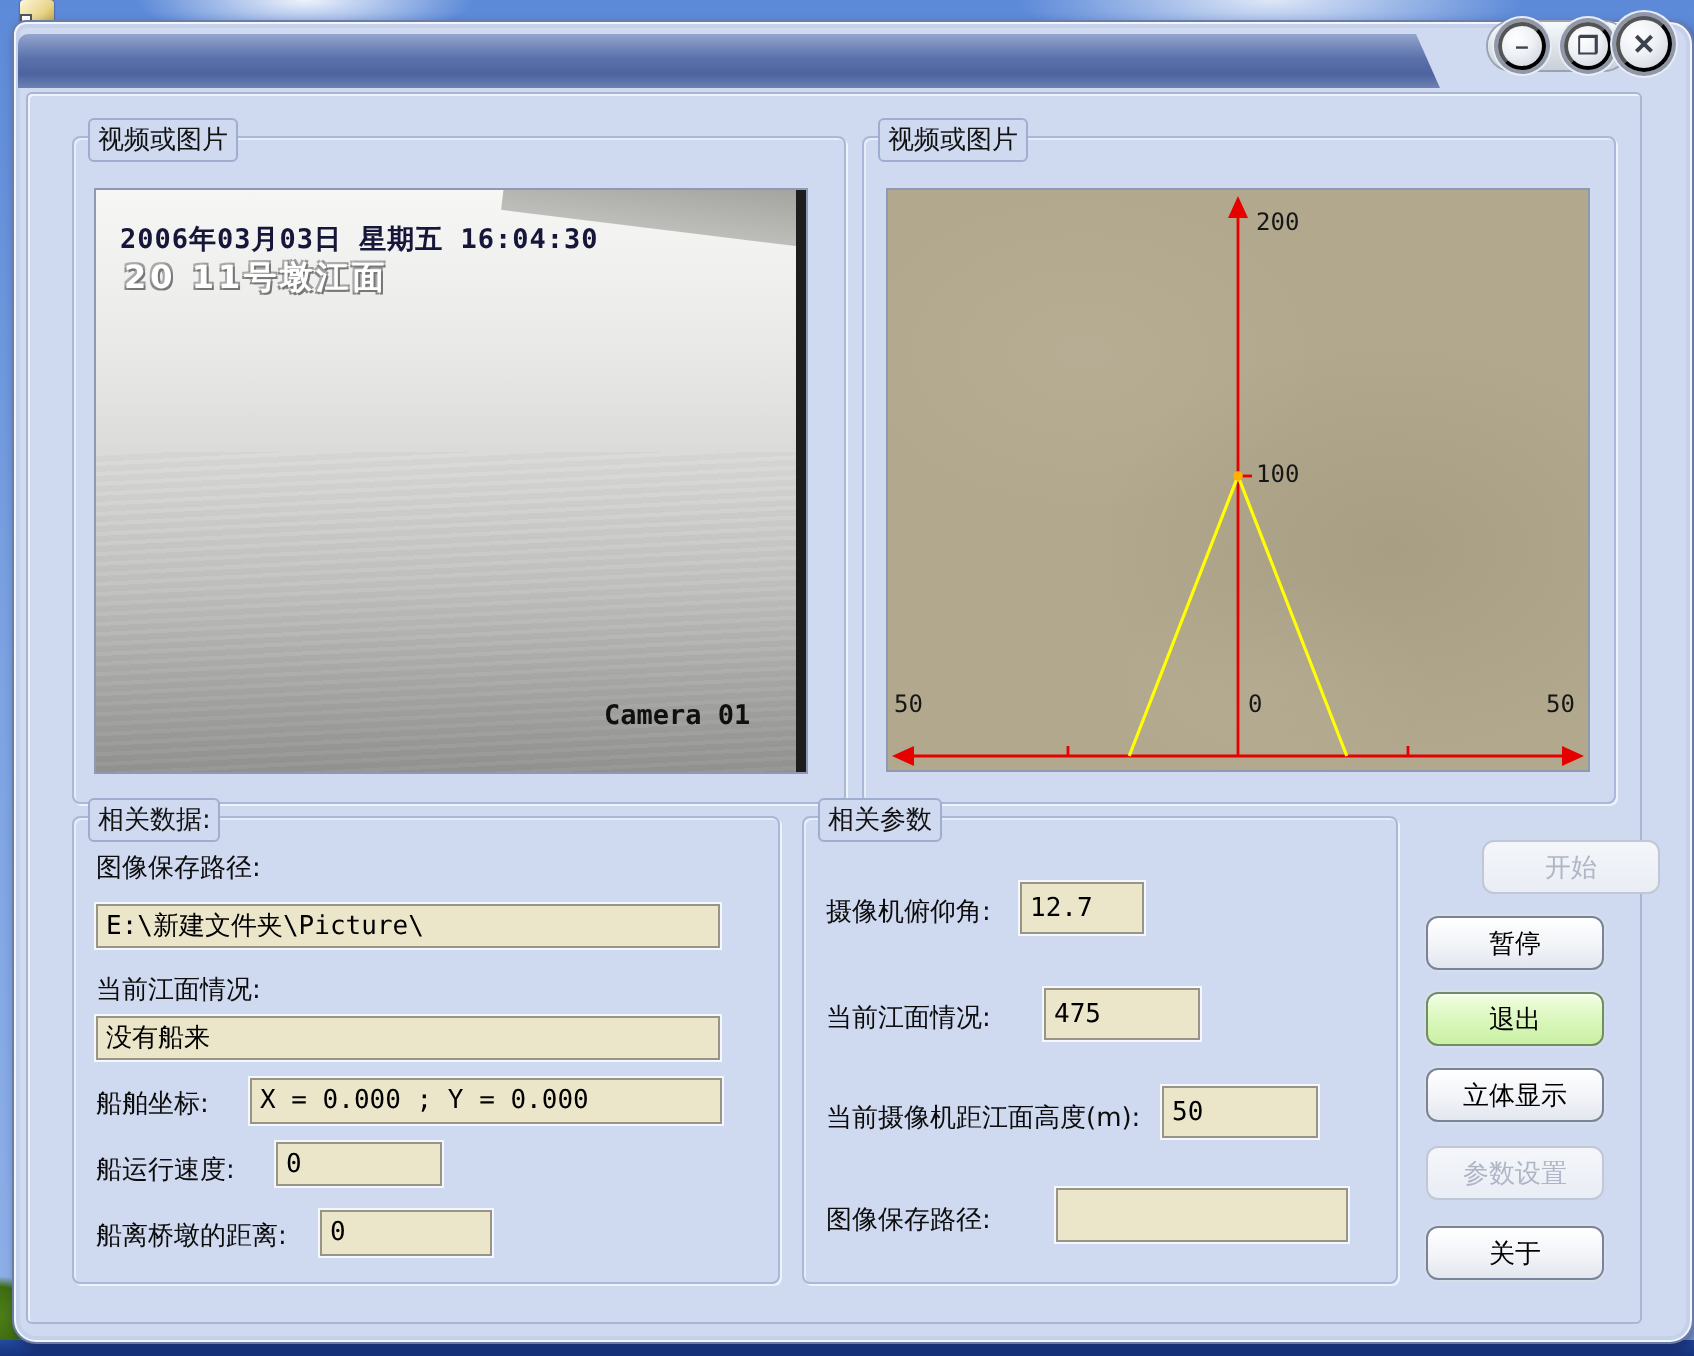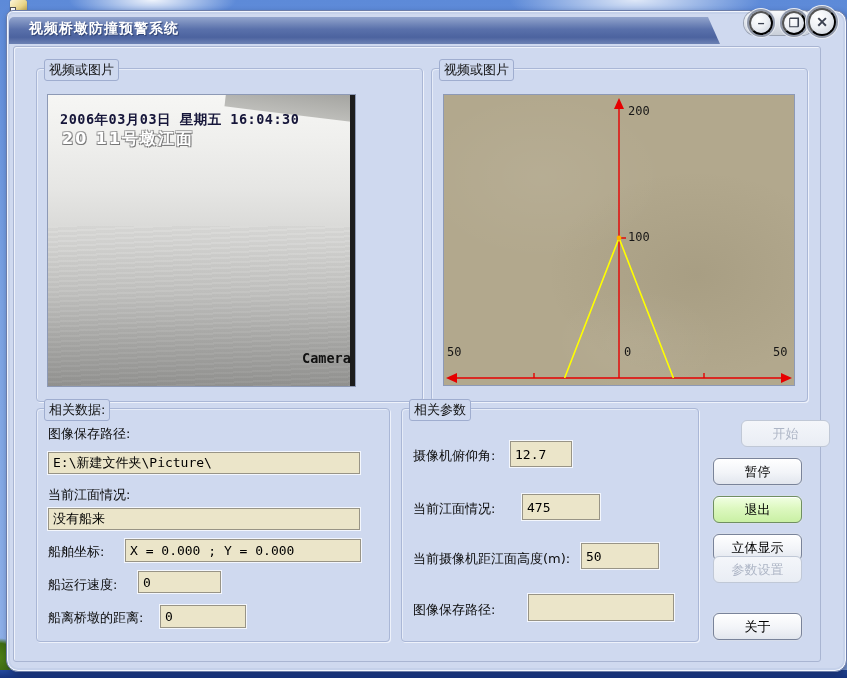--- a/index.html
+++ b/index.html
@@ -36,21 +36,21 @@
   #ctrl-max{left:775px;top:0;}
   #ctrl-close{left:801px;top:-3px;width:28px;height:28px;font-size:14px;}
   
   #inner{position:absolute;left:6px;top:35px;width:806px;height:614px;
     border:1px solid #a9b5d2;border-radius:3px;box-shadow:inset 1px 1px 0 #eef2fb;}
   
   .grp{position:absolute;border:1px solid #aab7d6;border-radius:4px;box-shadow:1px 1px 0 #eef2fb, inset 1px 1px 0 #e6ecf8;}
   .grp-cap{position:absolute;top:-10px;left:7px;background:#cfd9ef;border:1px solid #9fadcf;border-radius:3px;
     padding:1px 4px 1px 4px;font-size:13px;color:#111;white-space:nowrap;}
   
-  #video{position:absolute;left:41px;top:84px;width:307px;height:291px;overflow:hidden;
+  #video{position:absolute;left:41px;top:84px;width:355px;height:291px;overflow:hidden;
     box-shadow:0 0 0 1px #8d99b5;
     background:linear-gradient(180deg,#f6f6f4 0%,#efefed 16%,#e6e6e4 32%,#d6d6d4 50%,#c2c2c0 68%,#a9a9a7 84%,#939391 100%);}
   #video .shore{position:absolute;right:-12px;top:-14px;width:46%;height:34px;transform:rotate(7deg);
     background:linear-gradient(180deg,#8e8e8a,#b4b4b0);opacity:.85;}
   #video .ripples{position:absolute;left:0;right:0;top:45%;bottom:0;opacity:.35;
     background:repeating-linear-gradient(177deg,rgba(255,255,255,.10) 0 2px,rgba(70,70,70,.10) 2px 5px);}
   #video .edgebar{position:absolute;right:0;top:0;width:5px;height:100%;background:#1d1d1d;}
   .vid-ts{position:absolute;left:12px;top:16px;font-size:13.5px;font-weight:bold;color:#16163a;
     font-family:"DejaVu Sans Mono",monospace;letter-spacing:.5px;white-space:nowrap;}
   .vid-loc{position:absolute;left:14px;top:34px;font-size:16px;font-weight:bold;color:#fff;letter-spacing:2px;
@@ -83,21 +83,20 @@
 <body>
 
 <div id="stage">
   <div class="desk-icon">
       <span class="lnk"></span>
     </div>
   <div id="taskstrip"></div>
 
   <div id="win">
     <div id="titlebar"></div>
-    <div id="title">视频桥墩防撞预警系统</div>
     <div class="ctrl-pill"></div>
     <button class="ctrl" id="ctrl-min">–</button>
     <button class="ctrl" id="ctrl-max">❒</button>
     <button class="ctrl" id="ctrl-close">✕</button>
 
     <div id="inner"></div>
 
     <div class="grp" style="left:29px;top:57px;width:385px;height:332px;">
       <span class="grp-cap">视频或图片</span>
     </div>
@@ -156,16 +155,16 @@
     <input class="inp" style="left: 515px; top: 483px; width: 78px; height: 26px;" readonly="" value="475">
     <div class="lbl" style="left:406px;top:539px;">当前摄像机距江面高度(m):</div>
     <input class="inp" style="left: 574px; top: 532px; width: 78px; height: 26px;" readonly="" value="50">
     <div class="lbl" style="left:406px;top:590px;">图像保存路径:</div>
     <input class="inp" style="left: 521px; top: 583px; width: 146px; height: 27px;" readonly="" value="">
 
     <button class="btn disabled" style="top:409px;margin-left:28px;">开始</button>
     <button class="btn" style="top:447px;">暂停</button>
     <button class="btn green" style="top:485px;text-align:center;">退出</button>
     <button class="btn" style="top:523px;text-align:center;">立体显示</button>
-    <button class="btn disabled" style="top:545px;">参数设置</button>
+    <button class="btn disabled" style="top:562px;">参数设置</button>
     <button class="btn" style="top:602px;">关于</button>
   </div>
 </div>
 
 </body></html>

